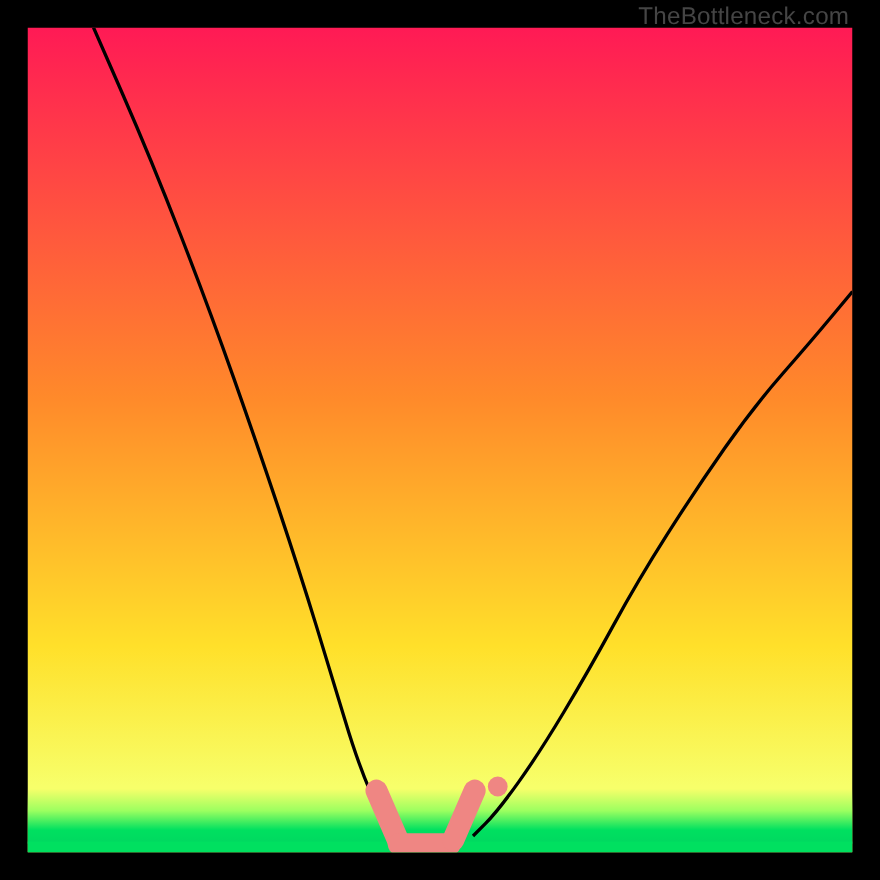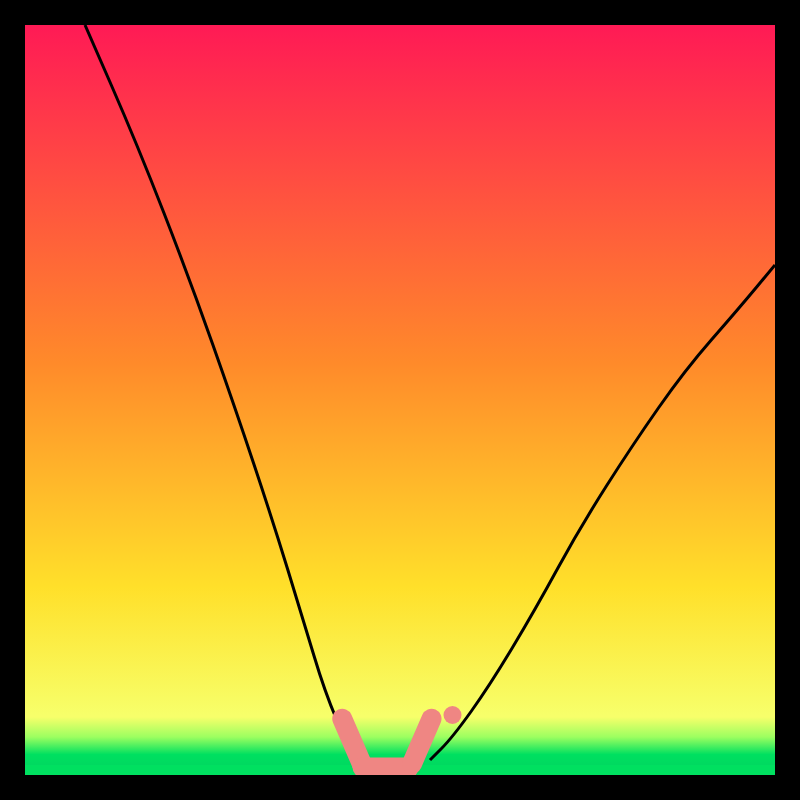--- a/index.html
+++ b/index.html
@@ -84,13 +84,14 @@
 
       <g id="markers">
           <line x1="317.25" y1="693.75" x2="336.75" y2="738.75" stroke="#ef8683" stroke-width="20" stroke-linecap="round"></line>
           <line x1="337.5" y1="742.5" x2="384" y2="742.5" stroke="#ef8683" stroke-width="20" stroke-linecap="round"></line>
           <line x1="387" y1="738.75" x2="406.5" y2="693.75" stroke="#ef8683" stroke-width="20" stroke-linecap="round"></line>
           <circle cx="427.49999999999994" cy="690" r="9" fill="#ef8683"></circle>
         </g>
     </svg>
   </div>
 
+  <div class="watermark">TheBottleneck.com</div>
 </div>
 
 </body></html>

